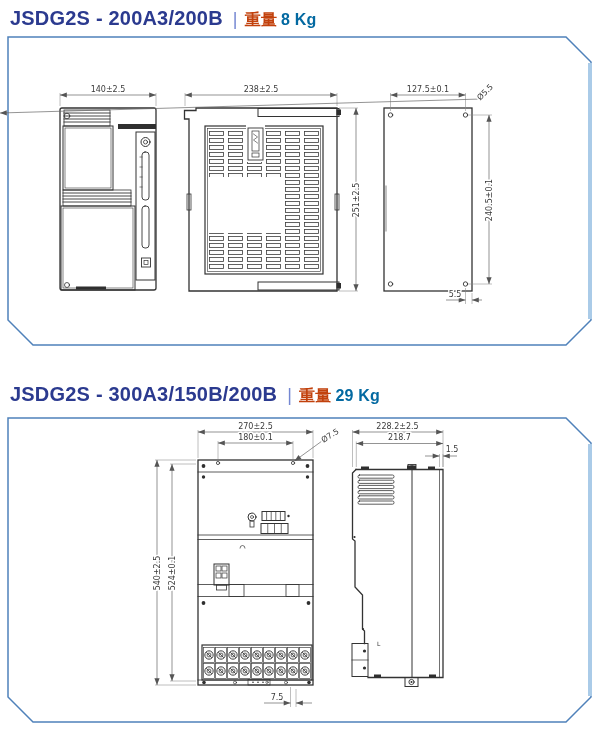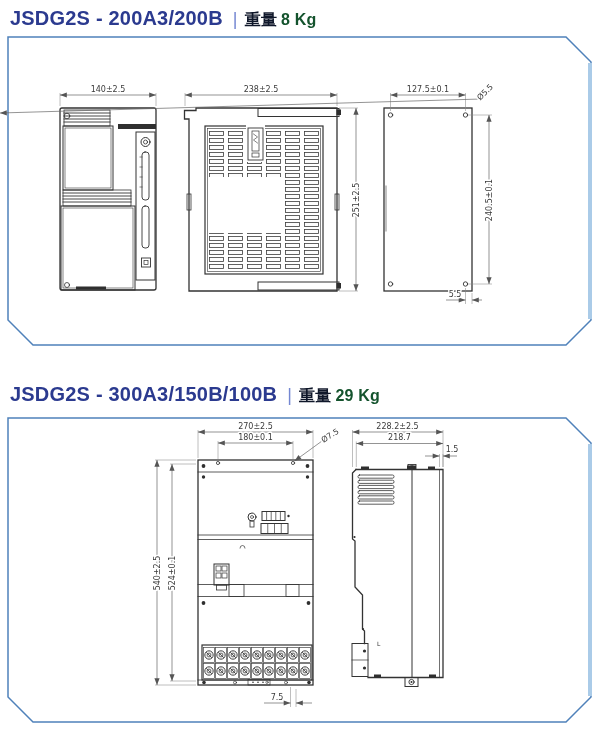--- a/index.html
+++ b/index.html
@@ -1,20 +1,20 @@
 <!DOCTYPE html>
 <html><head>
 <meta charset="utf-8">
 <style>
   html,body{margin:0;padding:0;background:#fff;}
   body{width:600px;height:733px;overflow:hidden;font-family:"Liberation Sans",sans-serif;}
   .title{margin:0;padding:7px 0 5px 10px;font:700 20px "Liberation Sans",sans-serif;color:#2b3a8f;letter-spacing:.2px;white-space:nowrap;}
   .title .sep{color:#7487d2;font-weight:400;font-size:18px;margin:0 7px 0 10px;}
-  .title .wlabel{color:#0f172a;font-size:16px;font-weight:600;font-family:"DejaVu Sans",sans-serif;}
-  .title .wvalue{color:#14532d;font-size:16px;font-weight:600;margin-left:4px;}
+  .title .wlabel{color:#c2410c;font-size:16px;font-weight:600;font-family:"DejaVu Sans",sans-serif;}
+  .title .wvalue{color:#0369a1;font-size:16px;font-weight:600;margin-left:4px;}
   .sec2 .title{margin-top:30px;padding-bottom:10px;}
   svg{display:block;}
   .d1{stroke:#333;fill:none;stroke-linecap:square;}
   .dim{stroke:#666;stroke-width:.7;fill:none;}
   .ext{stroke:#888;stroke-width:.55;fill:none;}
   .dk{fill:#2f2f2f;stroke:none;}
   .dt{font-family:"DejaVu Sans",sans-serif;font-size:8px;fill:#3a3a3a;paint-order:stroke;stroke:#fff;stroke-width:3px;stroke-linejoin:round;}
   .dts{font-family:"DejaVu Sans",sans-serif;font-size:6px;fill:#333;}
 </style>
 </head>
@@ -114,21 +114,21 @@
       <path class="ext" d="M465.5,252 V268 M472,257 V268"></path>
       <line class="dim" x1="446" y1="264" x2="465.5" y2="264" marker-end="url(#m1)"></line>
       <line class="dim" x1="472" y1="264" x2="482" y2="264" marker-start="url(#m1)"></line>
       <text class="dt" x="455" y="261" text-anchor="middle">5.5</text>
     </g>
   </svg>
 </section>
 
 <section class="sec2">
   <h2 class="title">
-    <span class="model">JSDG2S - 300A3/150B/100B</span><span class="sep">|</span><span class="wlabel">重量</span><span class="wvalue">29 Kg</span>
+    <span class="model">JSDG2S - 300A3/150B/200B</span><span class="sep">|</span><span class="wlabel">重量</span><span class="wvalue">29 Kg</span>
   </h2>
 
   <svg width="600" height="306" viewBox="0 0 600 306">
     <defs>
       <marker id="m2" markerUnits="userSpaceOnUse" markerWidth="8" markerHeight="8" viewBox="0 0 8 8" refX="7.4" refY="4" orient="auto-start-reverse">
         <path d="M0.6,1.4 L7.4,4 L0.6,6.6 Z" fill="#555"></path>
       </marker>
       <pattern id="scr2" patternUnits="userSpaceOnUse" width="12" height="16" patternTransform="translate(203,230)">
         <rect x="0.5" y="0.5" width="11" height="15" fill="none" stroke="#444" stroke-width="0.7"></rect>
         <circle cx="6" cy="8" r="4.2" fill="#efefef" stroke="#333" stroke-width="0.9"></circle>

